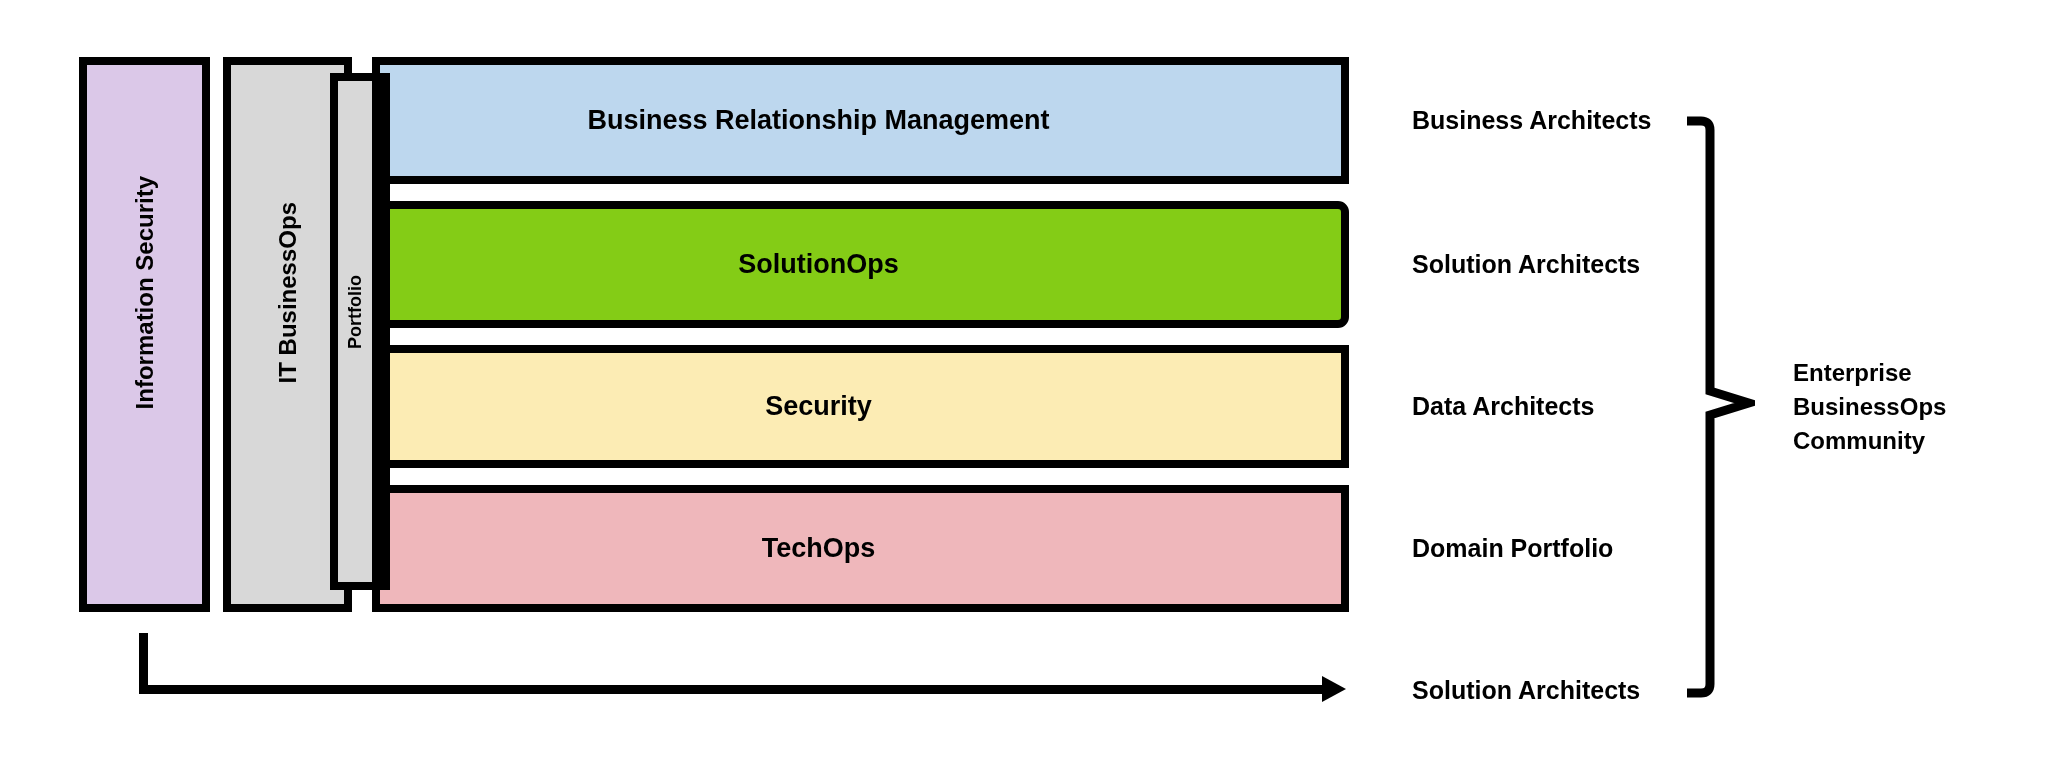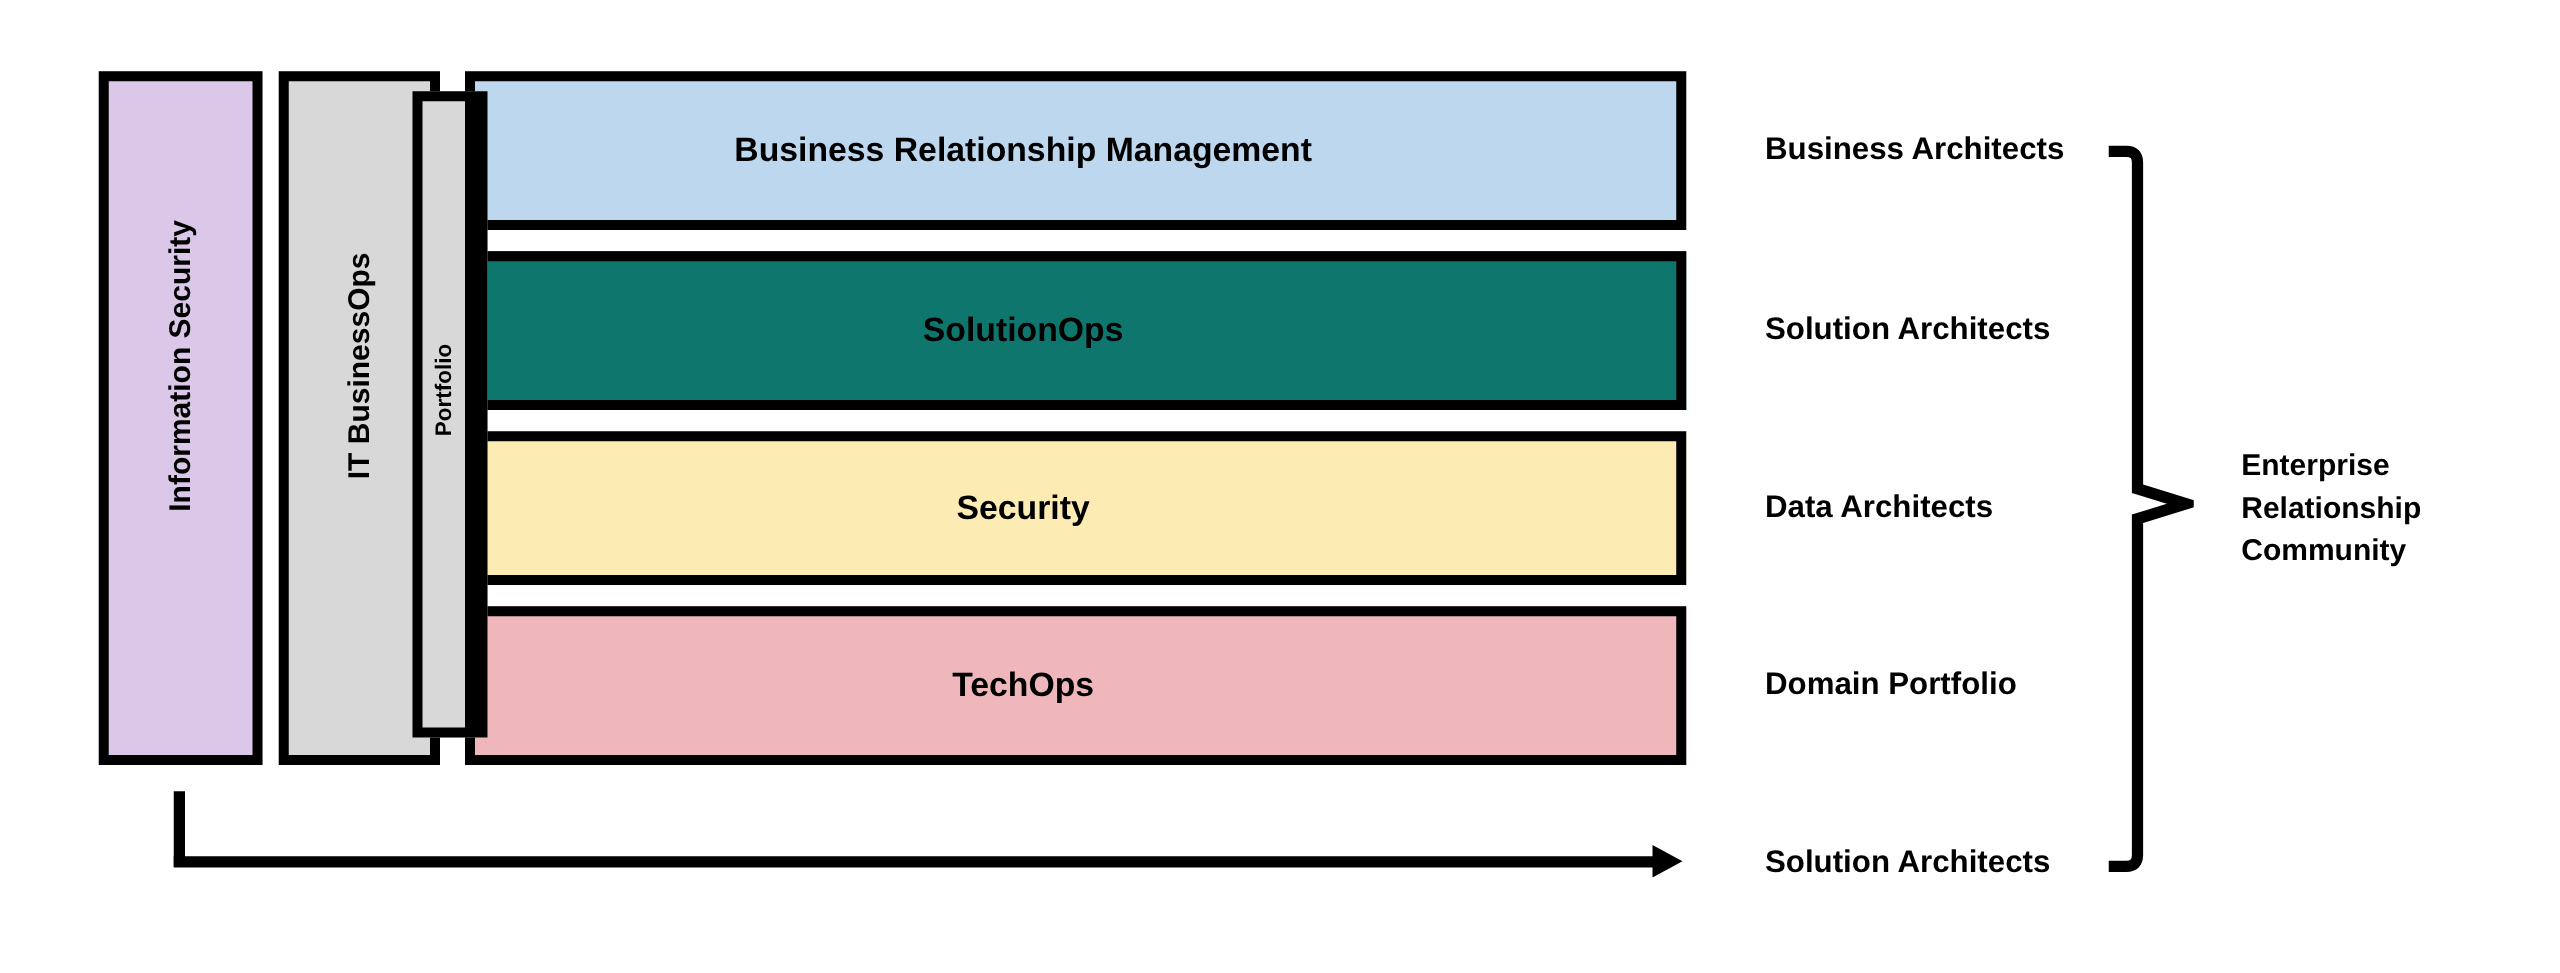--- a/index.html
+++ b/index.html
@@ -19,21 +19,21 @@
                    border-right-width:18px; z-index:3; }
   .vlabel {
     writing-mode:vertical-rl; transform:rotate(180deg);
     white-space:nowrap; position:relative; top:-42px;
   }
   .vlabel-lg { font-size:24px; }
   .vlabel-sm { font-size:18px; top:-20px; }
   
   .hbar { left:372px; width:977px; padding-right:84px; z-index:1; font-size:27px; }
   .hbar-brm      { top:57px;  height:127px; background:#bdd7ee; }
-  .hbar-solution { top:201px; height:127px; background:#0f766e; }
+  .hbar-solution { top:201px; height:127px; background:#84cc16;border-radius:11px; }
   .hbar-data     { top:345px; height:123px; background:#fcecb4; }
   .hbar-tech     { top:485px; height:127px; background:#efb7bb;align-items:center; }
   .hbar-label { white-space:nowrap; }
   
   .arch {
     position:absolute; left:1412px; transform:translateY(-50%);
     font-size:25px; white-space:nowrap;
   }
   .arch-1 { top:120px; }
   .arch-2 { top:264px; }
@@ -98,17 +98,17 @@
   <div class="arrow-vert"></div>
   <div class="arrow-horz"></div>
   <div class="arrow-head"></div>
 
   <svg class="brace" width="72" height="590" viewBox="0 0 72 590">
     <path d="M4,9 H18 Q27,9 27,18 V279 L66,291 L27,303 V572 Q27,581 18,581 H4" fill="none" stroke="#000000" stroke-width="9" stroke-miterlimit="12"></path>
   </svg>
 
   <div class="community">
     <div>Enterprise</div>
-    <div>Relationship</div>
+    <div>BusinessOps</div>
     <div>Community</div>
   </div>
 
 </div>
 
 </body></html>

